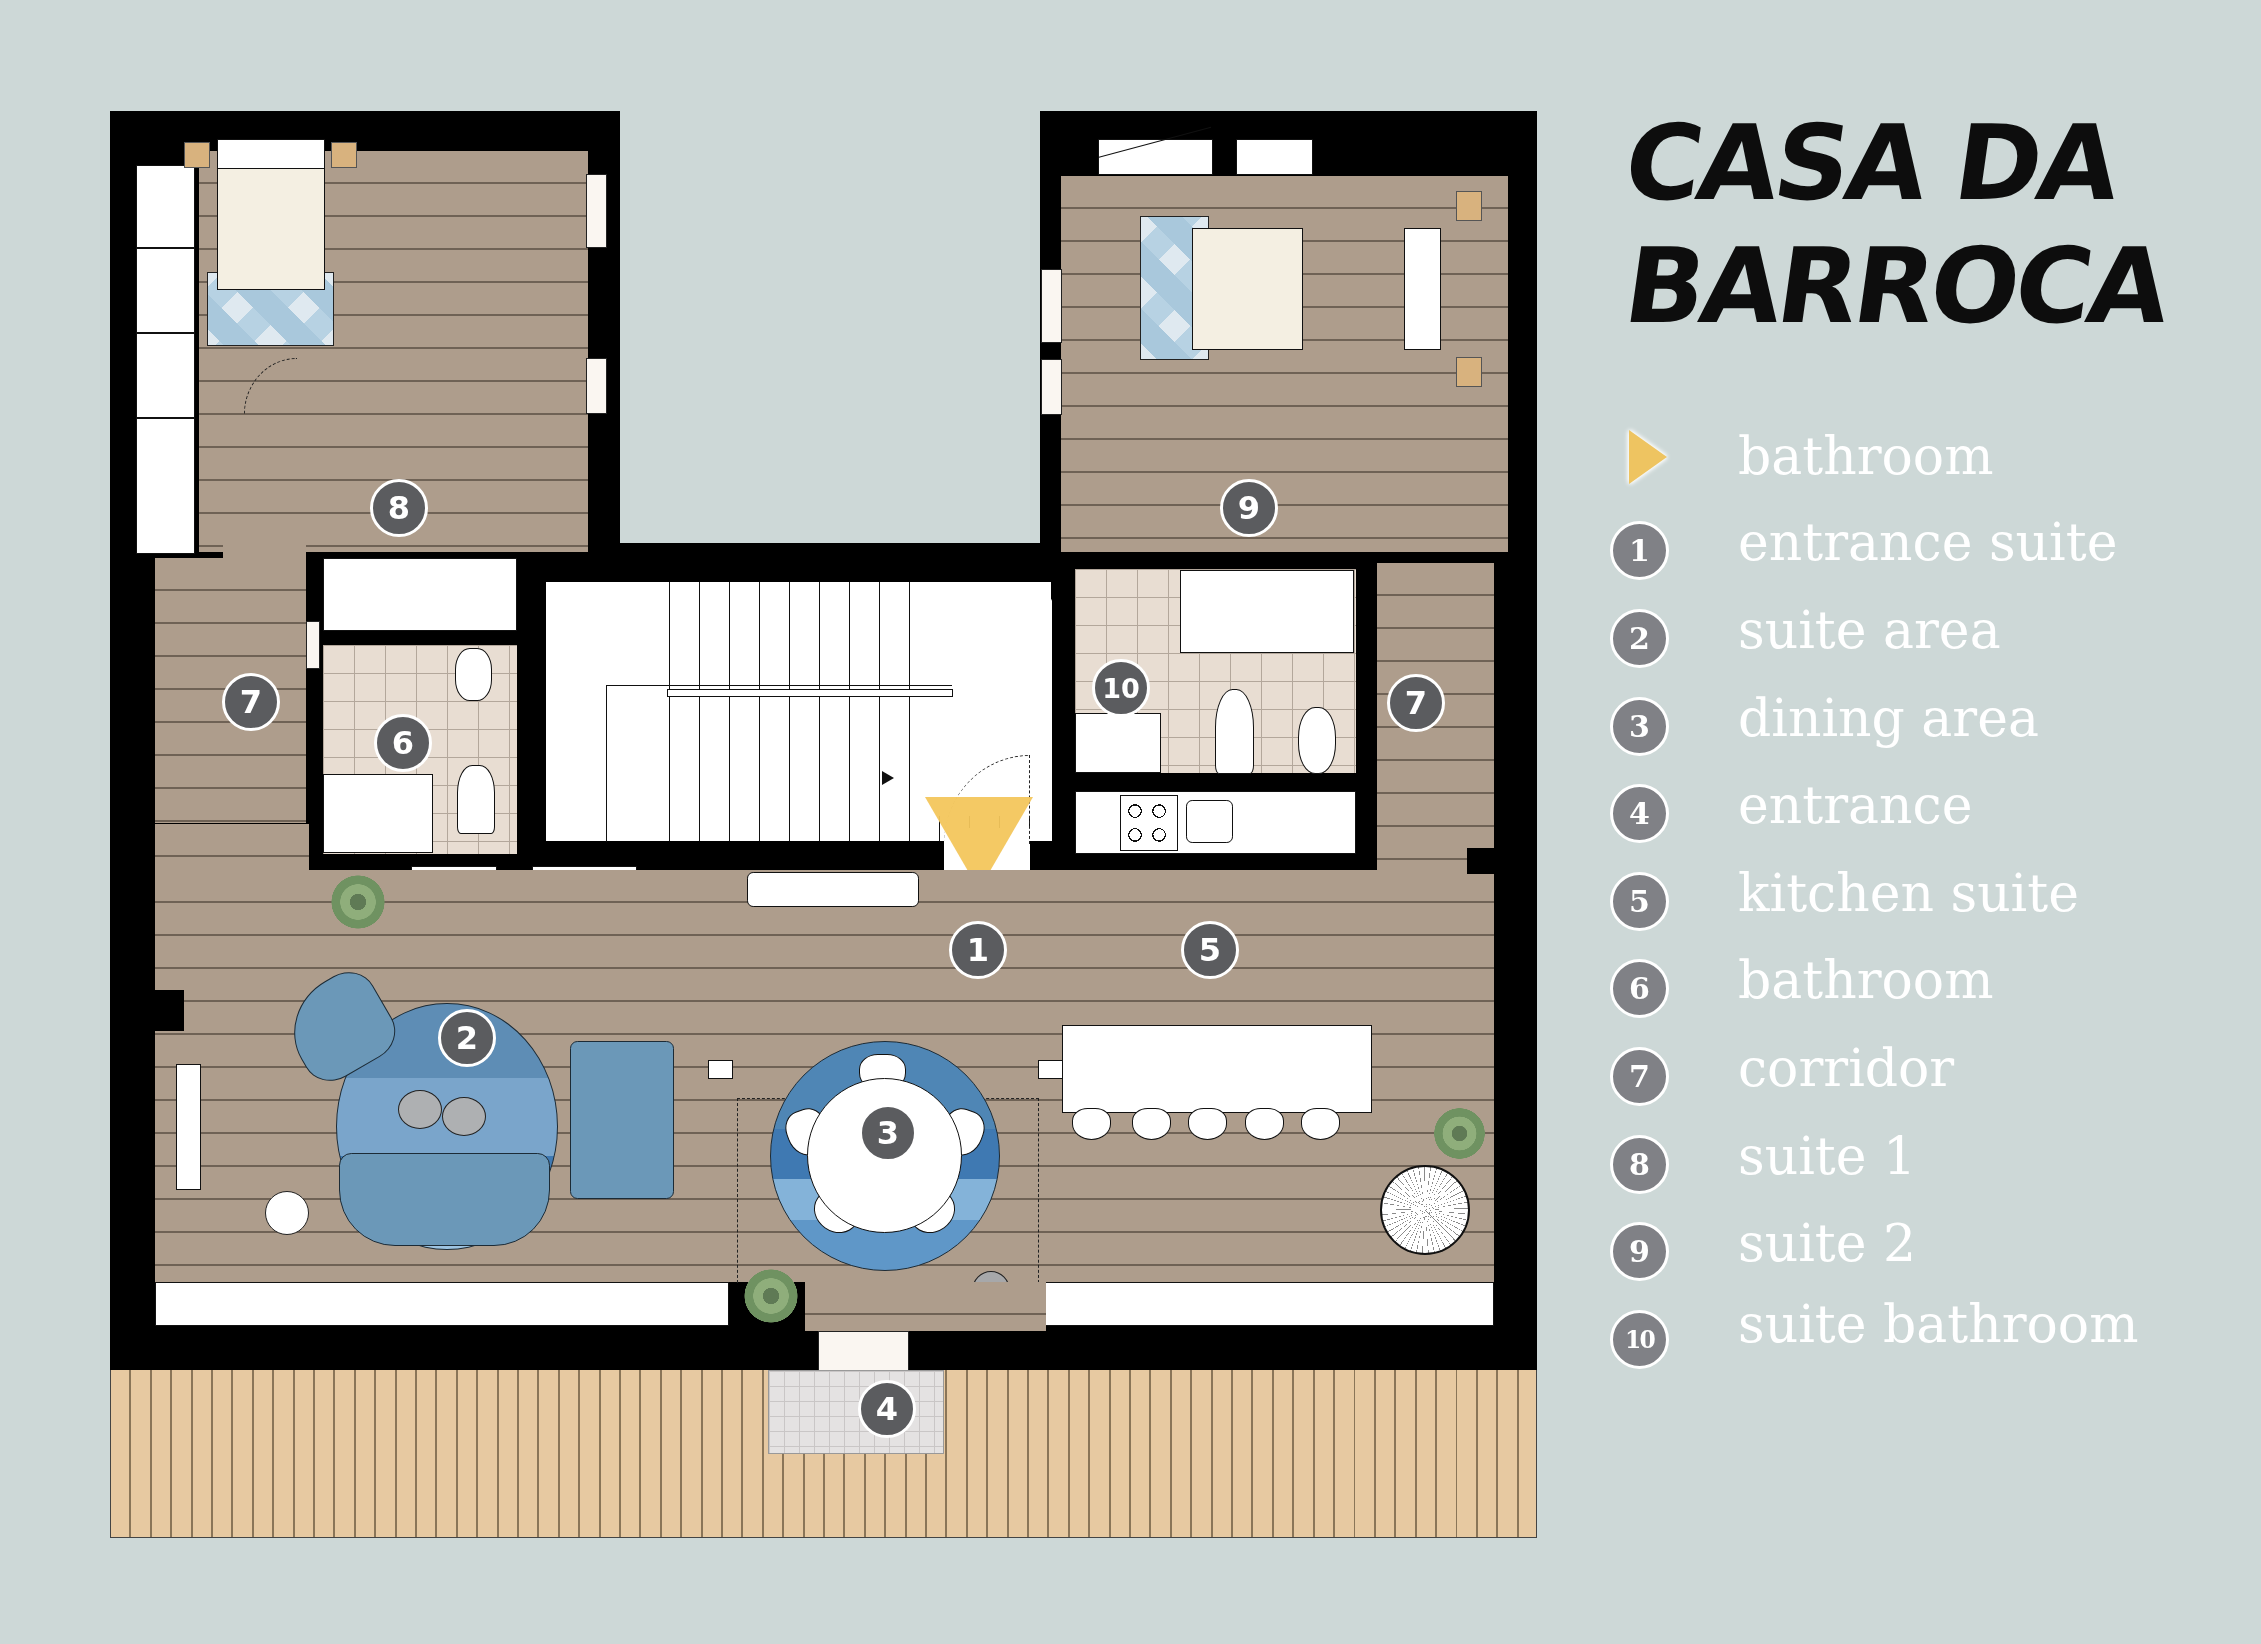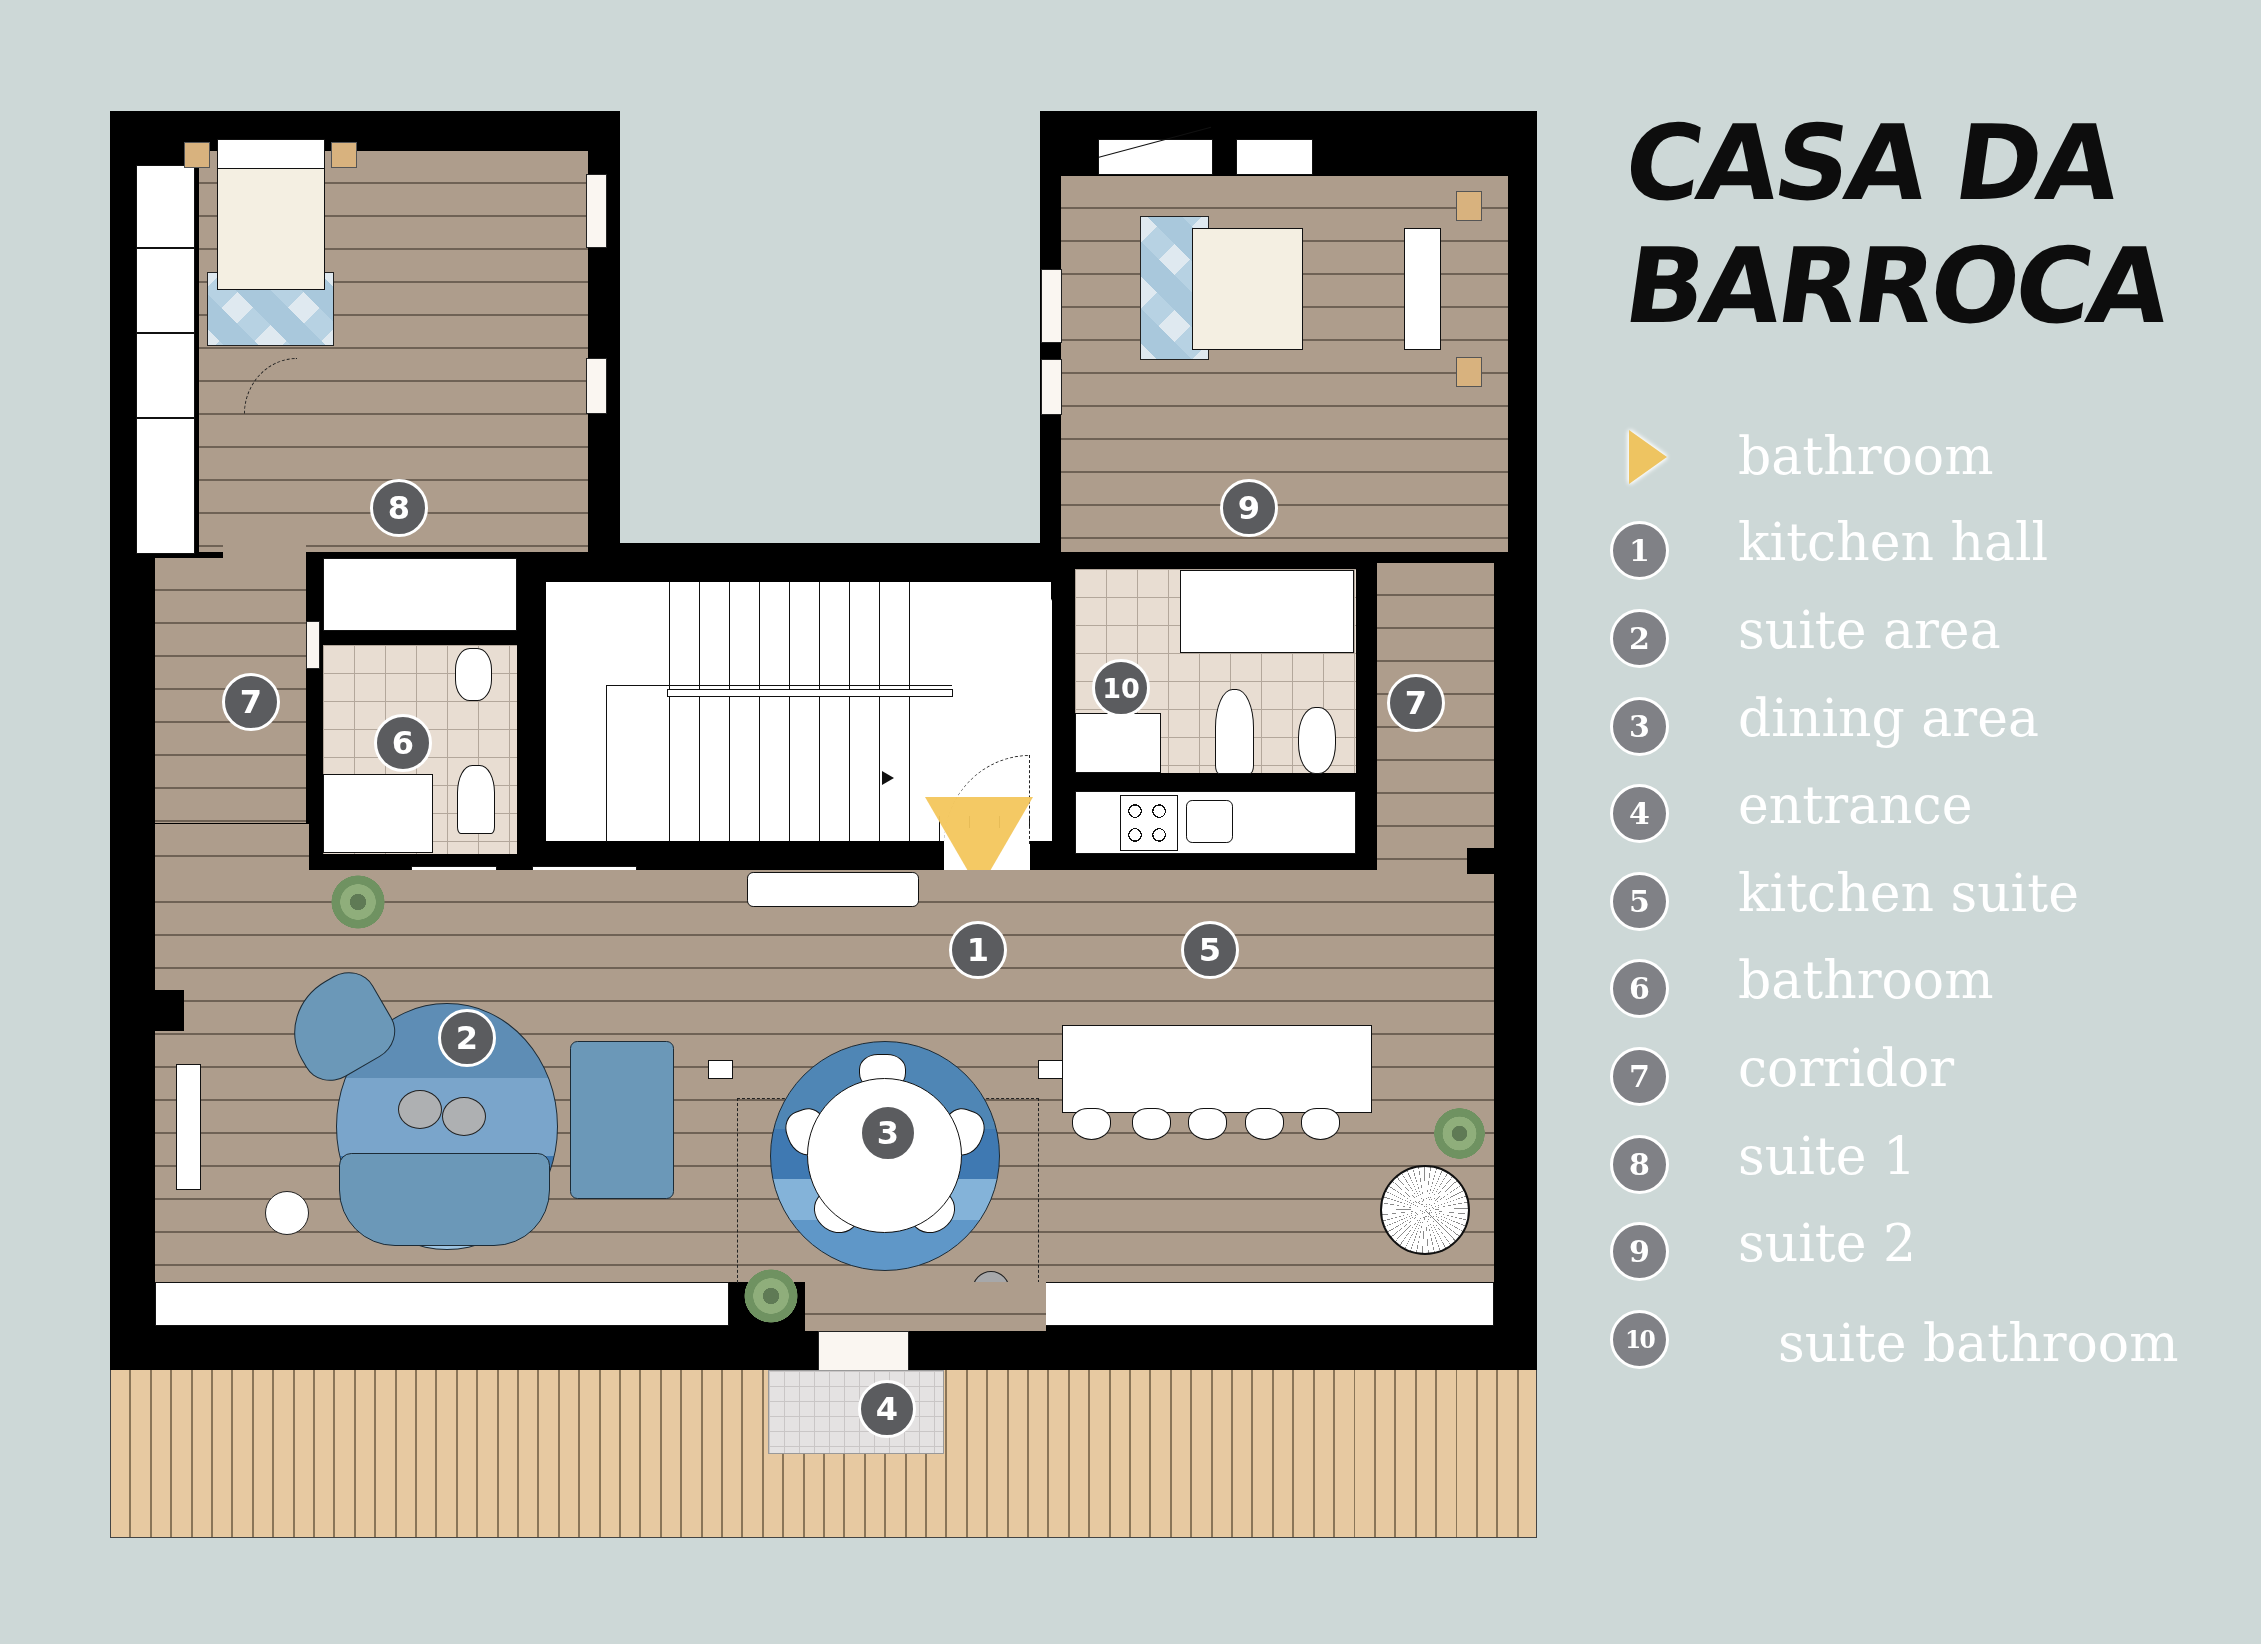--- a/index.html
+++ b/index.html
@@ -203,21 +203,21 @@
 </div>
 
 <div id="legend">
   <div class="leg-row" style="top:0;">
     <span class="entrance-tri" style="top:10px;"></span>
     <span class="leg-label" style="top:10px;">bathroom</span>
   </div>
 
   <div class="leg-row" style="top:86px;">
     <span class="leg-icon" style="top:15px;">1</span>
-    <span class="leg-label" style="top:10px;">kitchen hall</span>
+    <span class="leg-label" style="top:10px;">entrance suite</span>
   </div>
   <div class="leg-row" style="top:174px;">
     <span class="leg-icon" style="top:15px;">2</span>
     <span class="leg-label" style="top:10px;">suite area</span>
   </div>
   <div class="leg-row" style="top:262px;">
     <span class="leg-icon" style="top:15px;">3</span>
     <span class="leg-label" style="top:10px;">dining area</span>
   </div>
   <div class="leg-row" style="top:349px;">
@@ -239,16 +239,16 @@
   <div class="leg-row" style="top:700px;">
     <span class="leg-icon" style="top:15px;">8</span>
     <span class="leg-label" style="top:10px;">suite 1</span>
   </div>
   <div class="leg-row" style="top:787px;">
     <span class="leg-icon" style="top:15px;">9</span>
     <span class="leg-label" style="top:10px;">suite 2</span>
   </div>
   <div class="leg-row" style="top:875px;">
     <span class="leg-icon ten" style="top:15px;">10</span>
-    <span class="leg-label" style="top:22px;margin-left:40px;">suite bathroom</span>
+    <span class="leg-label" style="top:3px;">suite bathroom</span>
   </div>
 </div>
 
 
 </body></html>

